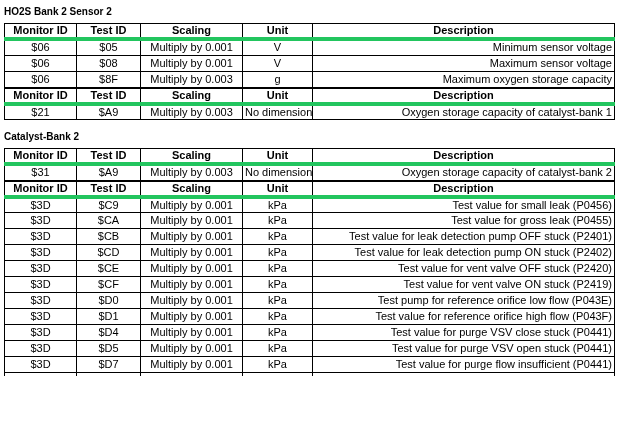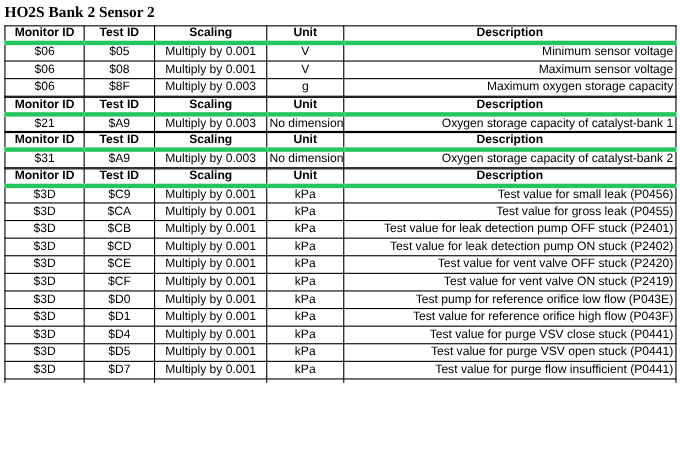--- a/index.html
+++ b/index.html
@@ -12,26 +12,25 @@
     overflow: hidden;
     font-family: "Liberation Sans", sans-serif;
     color: #000000;
   }
   #page {
     padding: 2px 3px 0 4px;
     width: 618px;
   }
   .spec-section { margin: 0; }
   .section-title {
-    font-size: 14px;
+    font-size: 10px;
     font-weight: bold;
     margin: 9px 0 4px 0;
     line-height: 15px;
     white-space: nowrap;
-    font-family: Liberation Serif, serif;
   }
   .spec-section:first-child .section-title { margin-top: 2px; }
   table.spec-table {
     border-collapse: collapse;
     table-layout: fixed;
     width: 611px;
   }
   col.c0 { width: 72px; }
   col.c1 { width: 64px; }
   col.c2 { width: 102px; }
@@ -136,20 +135,21 @@
             <td>$A9</td>
             <td>Multiply by 0.003</td>
             <td>No dimension</td>
             <td class="desc">Oxygen storage capacity of catalyst-bank 1</td>
           </tr>
         </tbody>
     </table>
   </section>
 
   <section class="spec-section">
+    <h2 class="section-title">Catalyst-Bank 2</h2>
     <table class="spec-table">
       <colgroup>
         <col class="c0">
           <col class="c1">
           <col class="c2">
           <col class="c3">
           <col class="c4">
       </colgroup>
       <thead>
         <tr>

